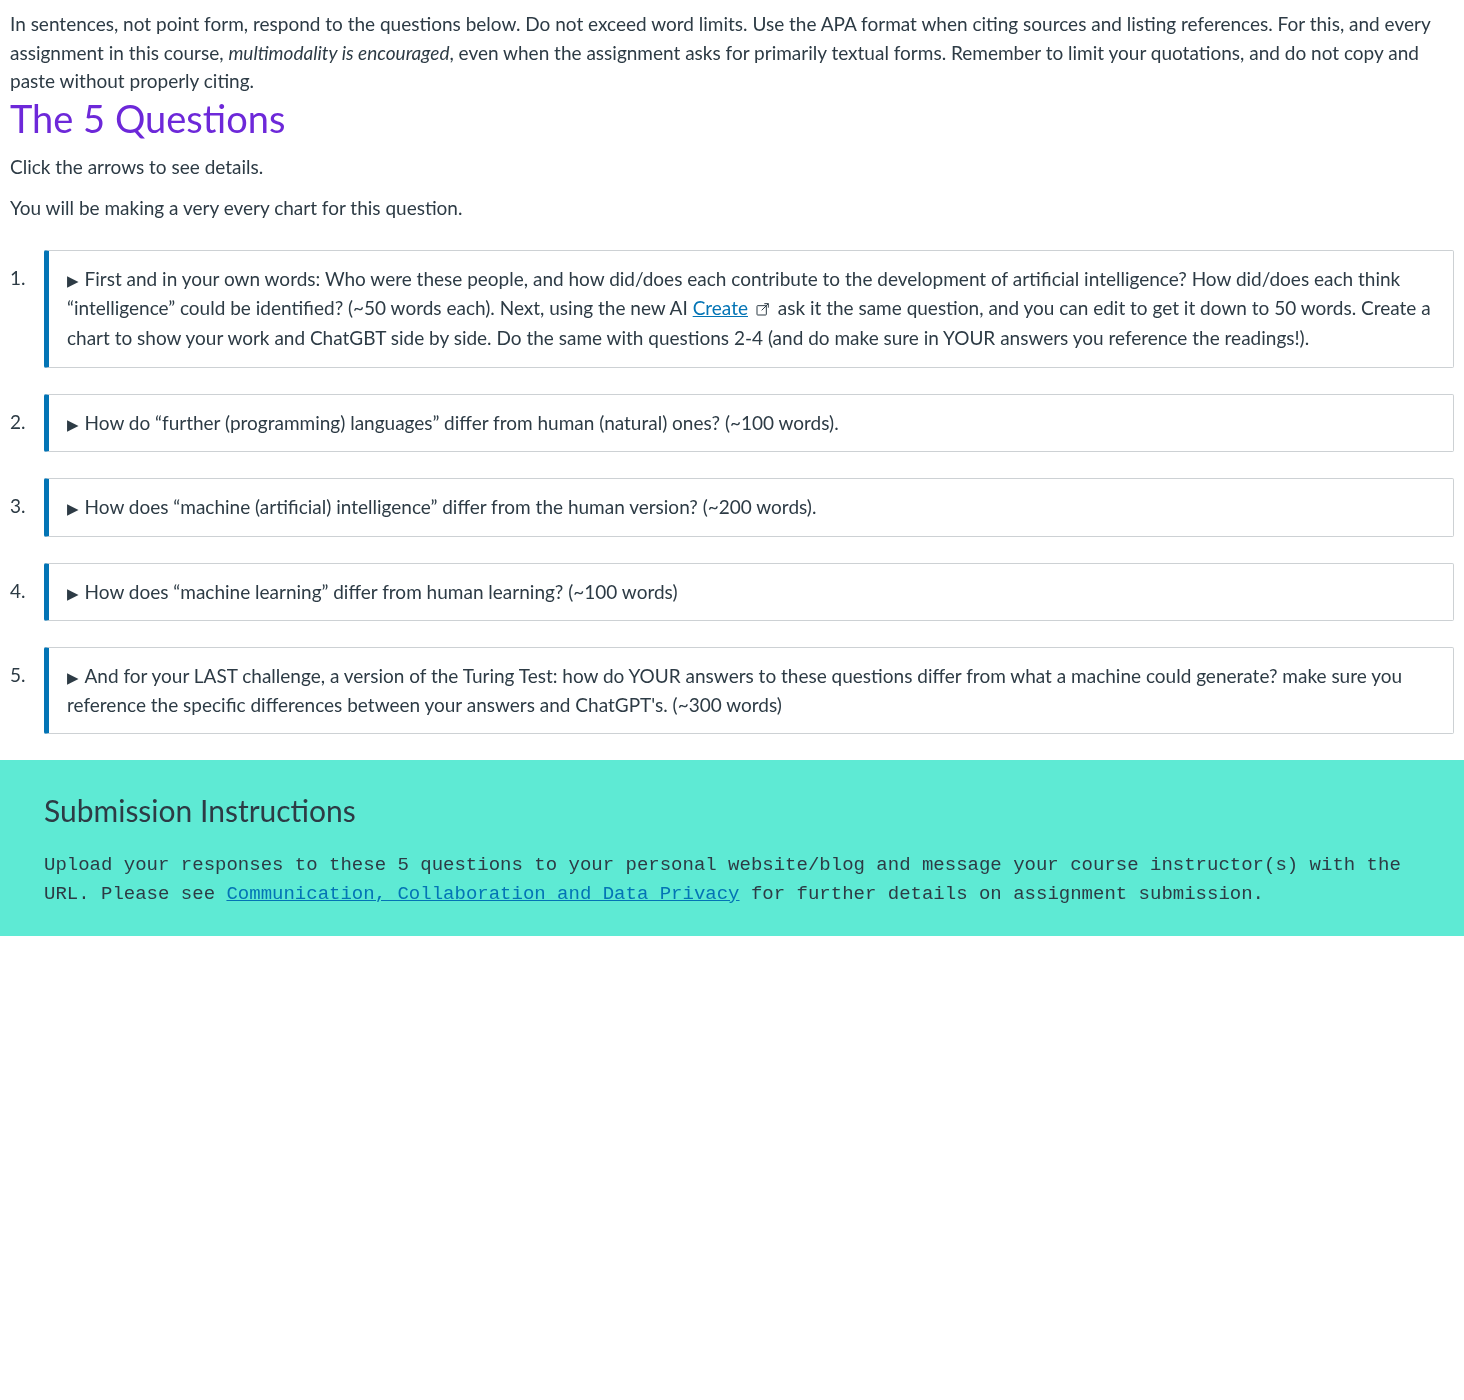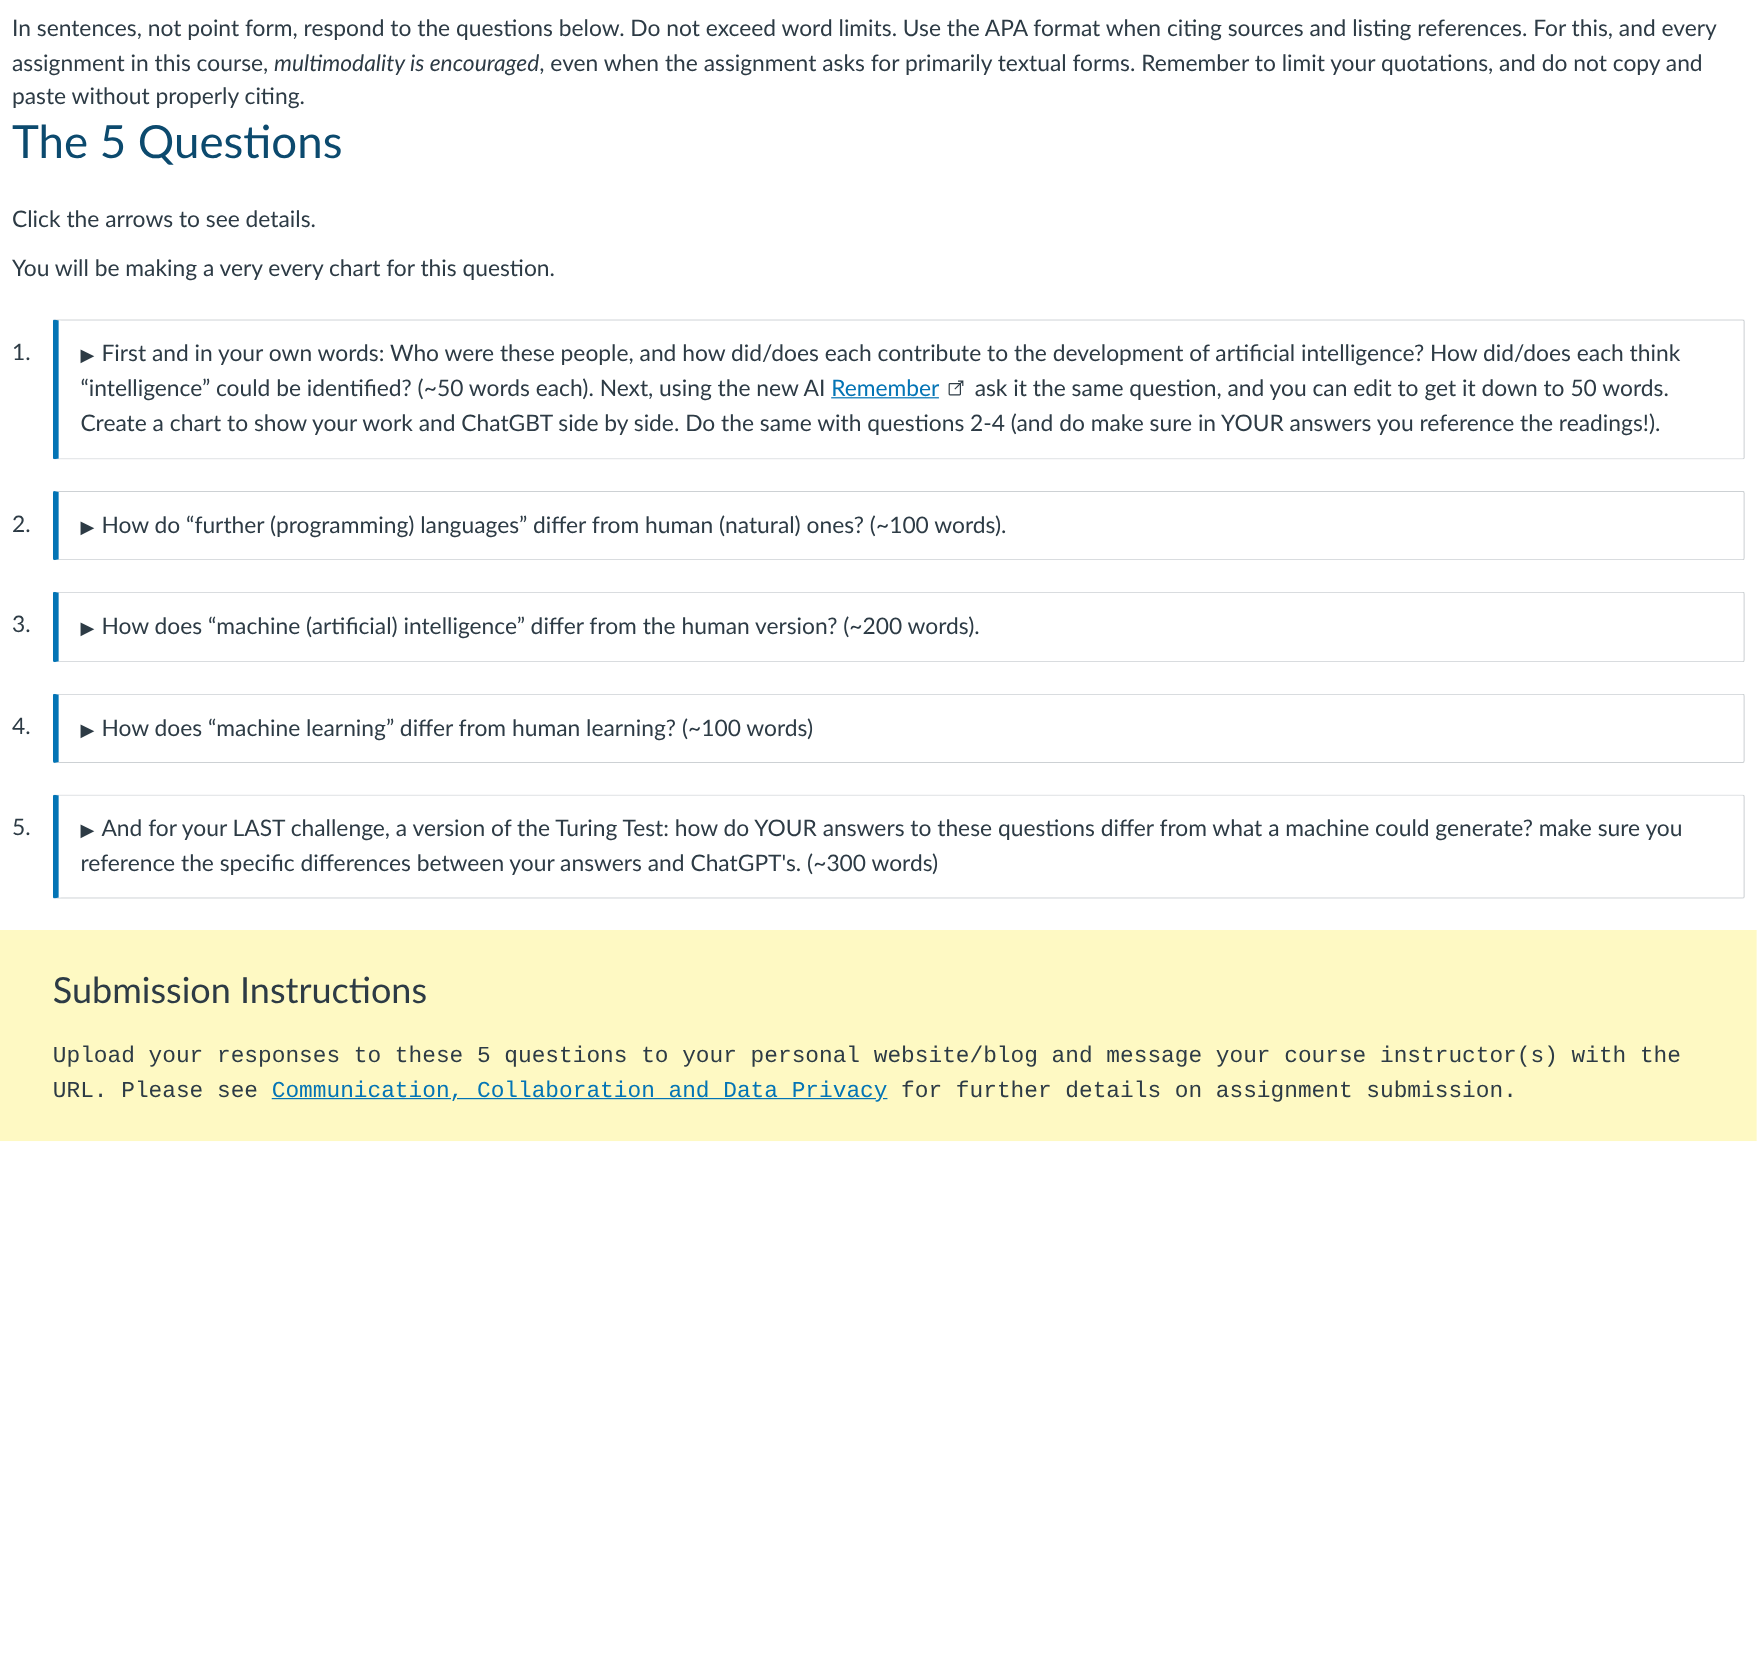--- a/index.html
+++ b/index.html
@@ -16,22 +16,22 @@
       background: #fff;
     }
     .intro-text {
     }
     .intro-text em {
       font-style: italic;
     }
     h2.section-heading {
       font-size: 38px;
       font-weight: 400;
-      margin-bottom: 28px;
-      color: #0c4a6e;
+      margin-bottom: 12px;
+      color: #6d28d9;
       line-height: 1.2;
     }
     .subtext {
       margin-bottom: 12px;
     }
     ol.questions {
       list-style: none;
       counter-reset: q;
       padding-left: 34px;
       margin-top: 28px;
@@ -81,21 +81,21 @@
       margin: 0 2px;
     }
     .ext-icon svg {
       width: 16px;
       height: 16px;
       stroke: #2d3b45;
       fill: none;
       stroke-width: 1.5;
     }
     .submission-block {
-      background: #fef9c3;
+      background: #5eead4;
       margin: 0 -10px;
       padding: 28px 56px 28px 44px;
     }
     .submission-block h3 {
       font-size: 30px;
       font-weight: 400;
       margin-bottom: 18px;
       color: #2d3b45;
     }
     .submission-block p {
@@ -114,21 +114,21 @@
 
 <p class="subtext">Click the arrows to see details.</p>
 <p class="subtext">You will be making a very every chart for this question.</p>
 
 <ol class="questions">
 
   <li>
     <div class="question-box">
       <details>
         <summary>
-          <span class="arrow">▶</span><span>First and in your own words:  Who were these people, and how did/does each contribute to the development of artificial intelligence? How did/does each think “intelligence” could be identified? (~50 words each). Next, using the new AI </span><a href="#" class="link">Remember</a>
+          <span class="arrow">▶</span><span>First and in your own words:  Who were these people, and how did/does each contribute to the development of artificial intelligence? How did/does each think “intelligence” could be identified? (~50 words each). Next, using the new AI </span><a href="#" class="link">Create</a>
           <span class="ext-icon"><svg viewBox="0 0 24 24">
                 <rect x="3" y="7" width="14" height="14" rx="1"></rect>
                 <path d="M10 14 L20 4 M14 4 H20 V10"></path>
               </svg></span><span> ask it the same question, and you can edit to get it down to 50 words. Create a chart to show your work and ChatGBT side by side. Do the same with questions 2-4 (and do make sure in YOUR answers you reference the readings!).</span>
         </summary>
       </details>
     </div>
   </li>
 
   <li>

